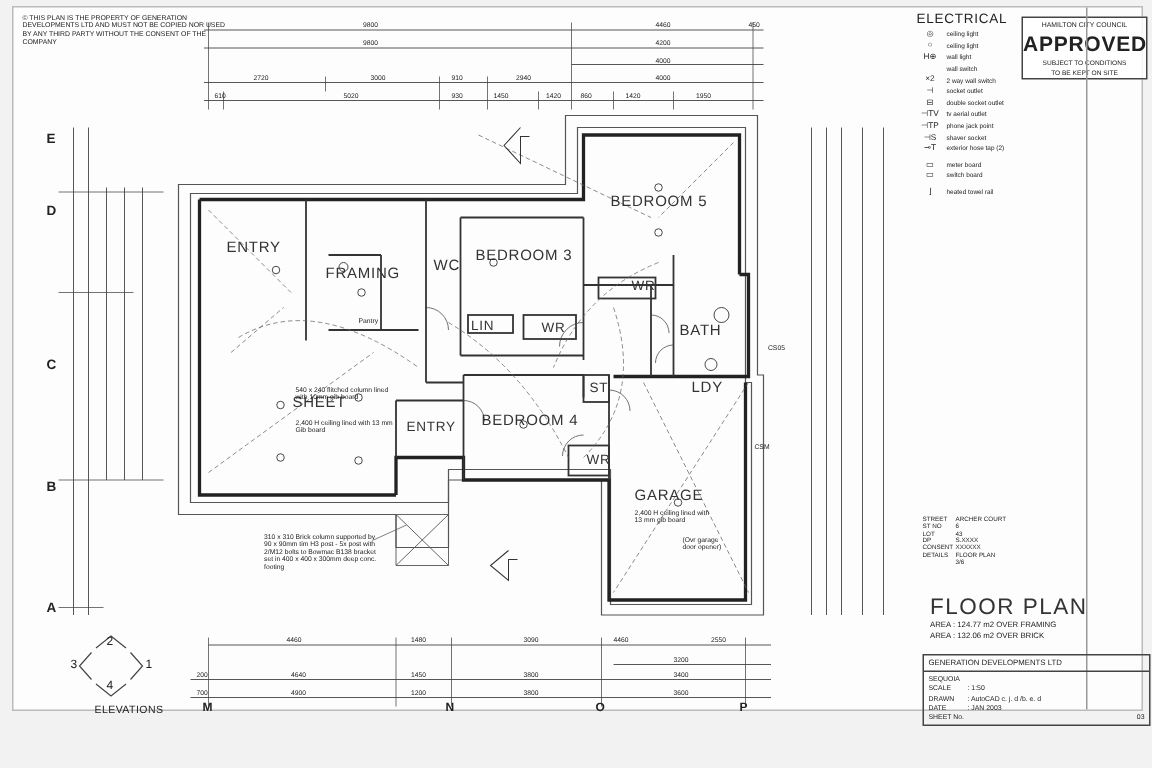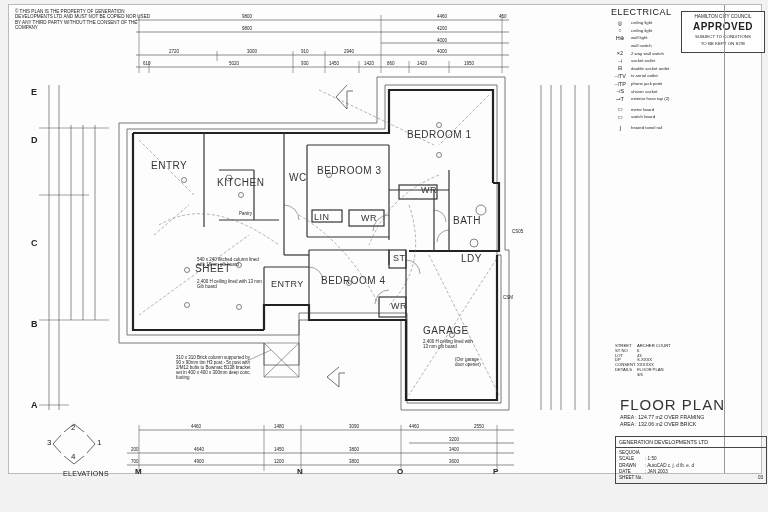--- a/index.html
+++ b/index.html
@@ -13,21 +13,21 @@
   .room{position:absolute;font-size:10px;letter-spacing:0.5px;color:#333;white-space:nowrap;}
   .room.sm2{font-size:9px;}
   .note{position:absolute;font-size:8px;color:#333;white-space:nowrap;letter-spacing:0.3px;}
   .legend{position:absolute;left:600px;top:2px;width:150px;}
   .legend h4{margin:0 0 2px 2px;font-size:9px;font-weight:normal;letter-spacing:0.5px;}
   .leg-row{display:flex;align-items:center;height:7.6px;}
   .leg-sym{width:22px;text-align:center;font-size:5.5px;}
   .leg-lbl{font-size:4.3px;}
   .stamp{position:absolute;left:672px;top:6px;width:82px;height:40px;border:1.5px solid #444;background:rgba(255,255,255,0.85);text-align:center;}
   .stamp .s1{font-size:4.6px;margin-top:2px;}
-  .stamp .s2{font-size:10px;font-weight:bold;letter-spacing:0.5px;margin-top:2px;}
+  .stamp .s2{font-size:14px;font-weight:bold;letter-spacing:0.5px;margin-top:2px;}
   .stamp .s3{font-size:4.4px;line-height:5px;margin-top:2px;}
   .details{position:absolute;left:606px;top:339px;font-size:4.2px;line-height:4.8px;}
   .details .r{display:flex;}
   .details .k{width:22px;}
   .fp-title{position:absolute;left:611px;top:391px;font-size:15px;letter-spacing:1px;color:#333;}
   .fp-area{position:absolute;left:611px;top:409px;font-size:5.2px;line-height:7px;}
   .tb{position:absolute;left:606px;top:431px;width:150px;border:1px solid #444;}
   .tb .co{font-size:5.2px;padding:2px 3px;border-bottom:1px solid #444;}
   .tb .rows{padding:2px 3px;font-size:4.6px;line-height:6.3px;}
   .tb .rows .r{display:flex;}
@@ -232,24 +232,24 @@
   <div class="grid-lbl" style="left:22px;top:130px">D</div>
   <div class="grid-lbl" style="left:22px;top:233px">C</div>
   <div class="grid-lbl" style="left:22px;top:314px">B</div>
   <div class="grid-lbl" style="left:22px;top:395px">A</div>
   <div class="grid-lbl" style="left:126px;top:462px;font-size:8px">M</div>
   <div class="grid-lbl" style="left:288px;top:462px;font-size:8px">N</div>
   <div class="grid-lbl" style="left:388px;top:462px;font-size:8px">O</div>
   <div class="grid-lbl" style="left:484px;top:462px;font-size:8px">P</div>
 
   <div class="room" style="left:142px;top:155px">ENTRY</div>
-  <div class="room" style="left:208px;top:172px">KITCHEN</div>
+  <div class="room" style="left:208px;top:172px">FRAMING</div>
   <div class="room" style="left:280px;top:167px">WC</div>
   <div class="room" style="left:308px;top:160px">BEDROOM 3</div>
-  <div class="room" style="left:398px;top:124px">BEDROOM 1</div>
+  <div class="room" style="left:398px;top:124px">BEDROOM 5</div>
   <div class="room sm2" style="left:412px;top:180px">WR</div>
   <div class="room sm2" style="left:352px;top:208px">WR</div>
   <div class="room sm2" style="left:305px;top:207px">LIN</div>
   <div class="room" style="left:444px;top:210px">BATH</div>
   <div class="room" style="left:186px;top:258px">SHEET</div>
   <div class="room sm2" style="left:262px;top:274px">ENTRY</div>
   <div class="room" style="left:312px;top:270px">BEDROOM 4</div>
   <div class="room sm2" style="left:382px;top:296px">WR</div>
   <div class="room sm2" style="left:384px;top:248px">ST</div>
   <div class="room" style="left:452px;top:248px">LDY</div>

